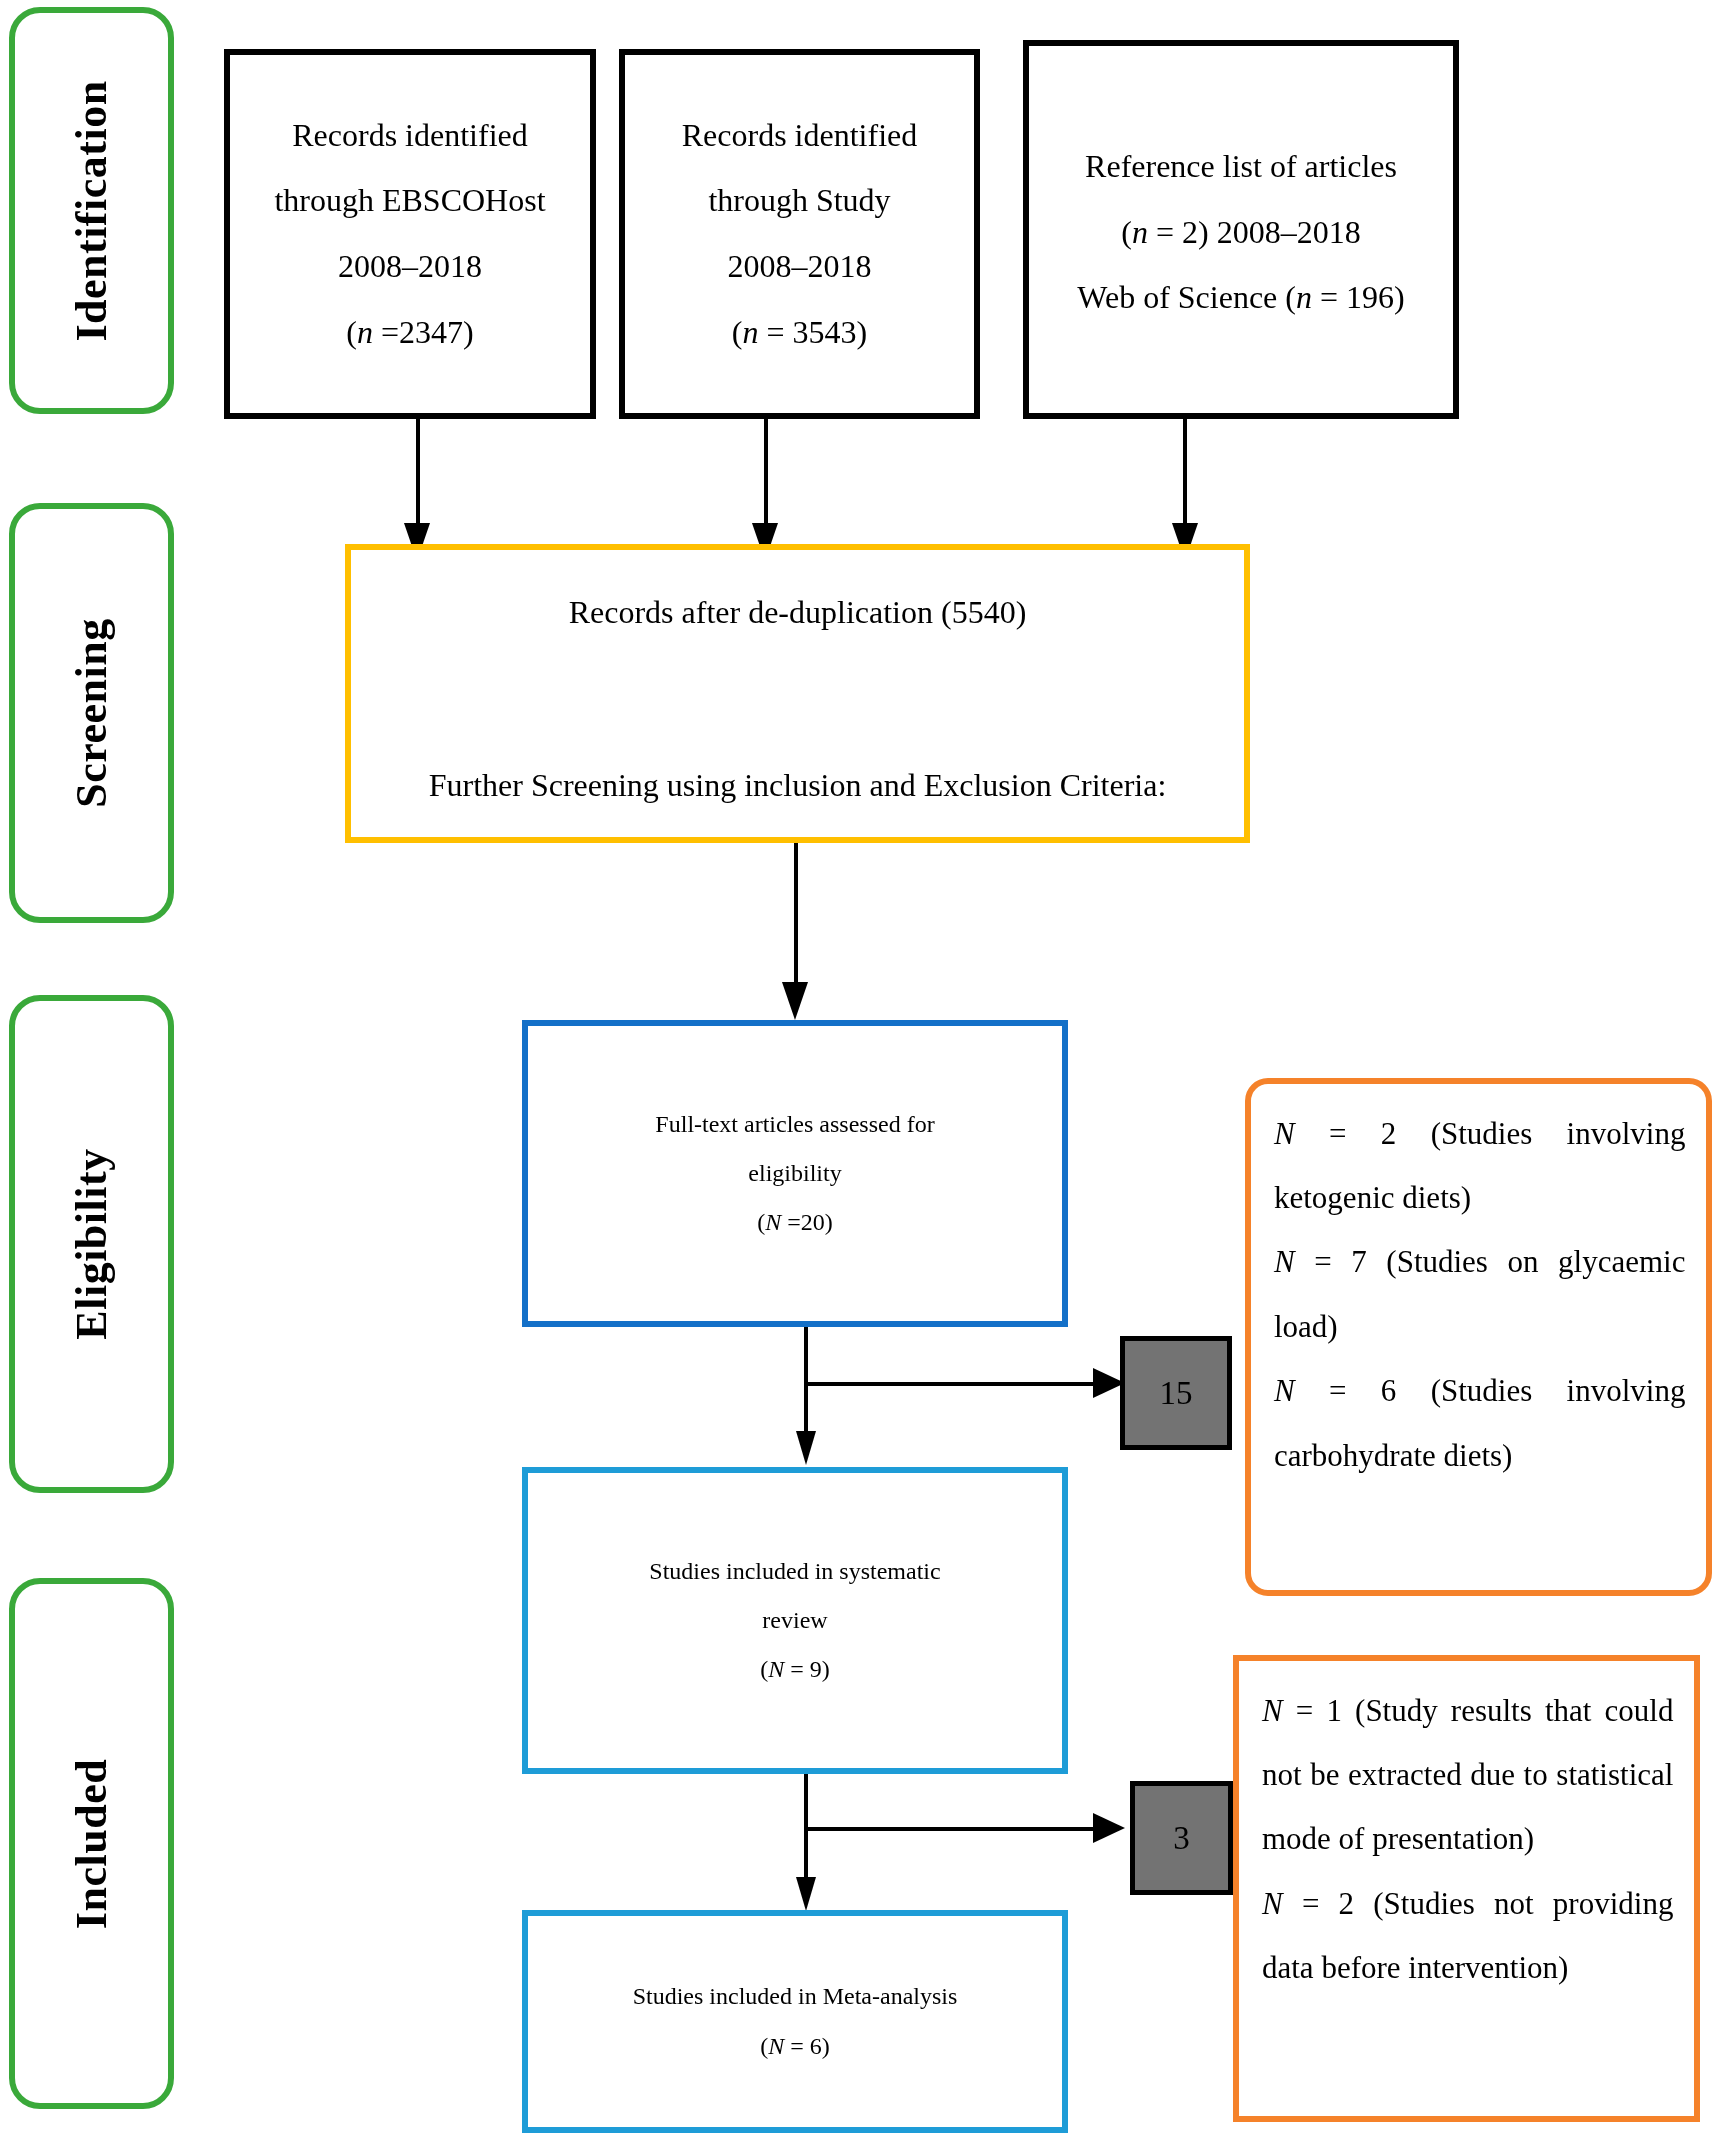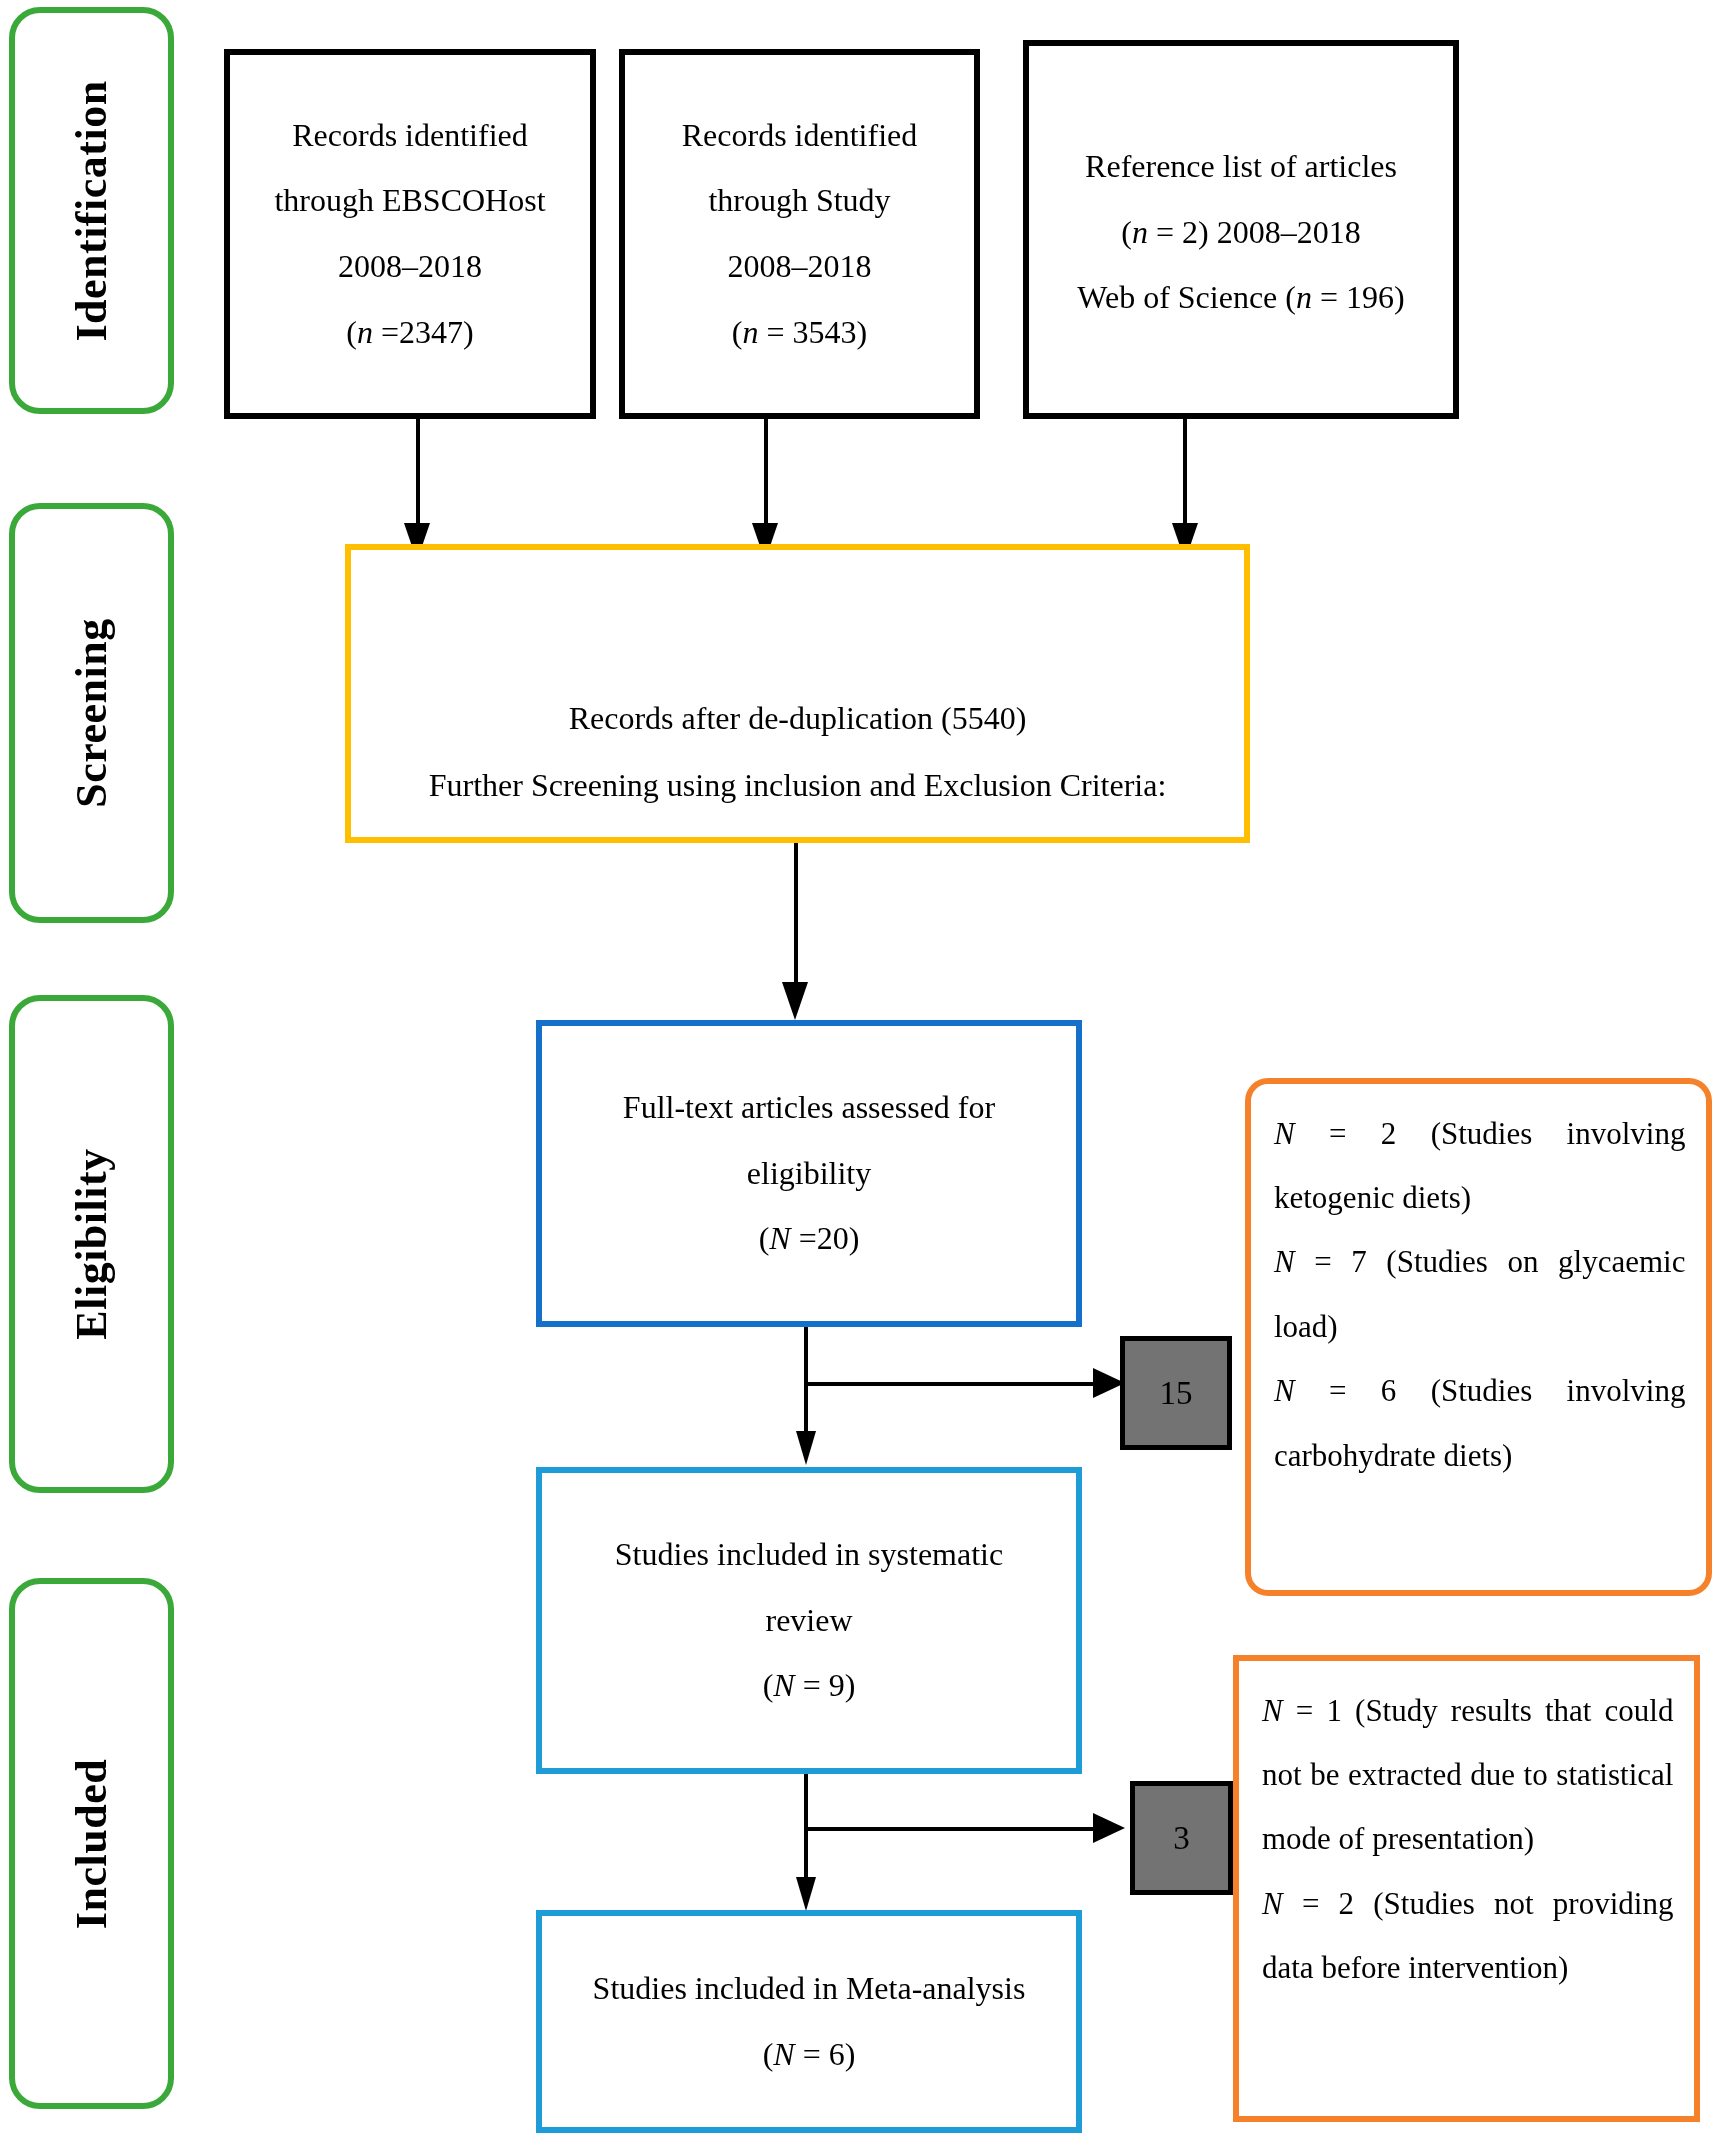--- a/index.html
+++ b/index.html
@@ -14,28 +14,28 @@
   .stage-label span{display:block;transform:rotate(-90deg);white-space:nowrap;
        font-weight:bold;font-size:44px;letter-spacing:0.5px;line-height:1;}
 
   
   .idbox{position:absolute;border:6.7px solid #000;background:#fff;box-sizing:border-box;
        display:flex;flex-direction:column;align-items:center;justify-content:center;
        text-align:center;font-size:32px;line-height:2.05;padding:0 9.3px;}
 
   
   .yellowbox{position:absolute;border:6.7px solid #FFBF00;background:#fff;box-sizing:border-box;
-       display:flex;flex-direction:column;align-items:center;justify-content:flex-end;
+       display:flex;flex-direction:column;align-items:center;justify-content:space-between;
        text-align:center;font-size:32px;line-height:1.05;padding-top:46px;}
   .yellowbox .ln{margin-bottom:34px;}
 
   
   .bluebox{position:absolute;background:#fff;box-sizing:border-box;
        display:flex;flex-direction:column;align-items:center;justify-content:center;
-       text-align:center;font-size:32px;line-height:2.05;margin-left:14px;}
+       text-align:center;font-size:24px;line-height:2.05;}
   .blue-dark{border:6.7px solid #1470C8;}
   .blue-light{border:6.7px solid #1E9CD7;}
 
   
   .orangebox{position:absolute;border:6.7px solid #F5822A;background:#fff;box-sizing:border-box;
        font-size:31px;line-height:2.08;text-align:justify;text-align-last:left;
        padding:17.5px 20.6px 10.3px 23px;}
   .orangebox p{margin:0;text-align:justify;}
 
   

